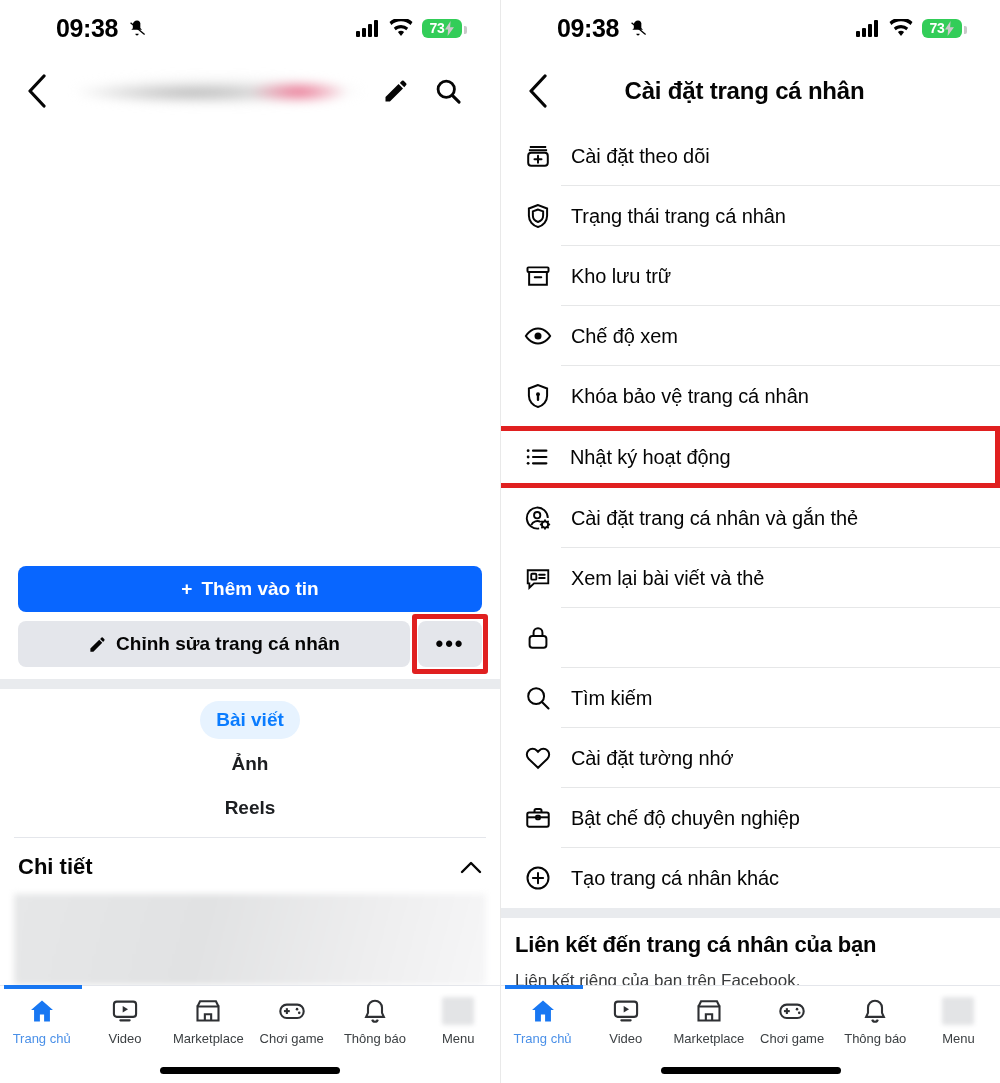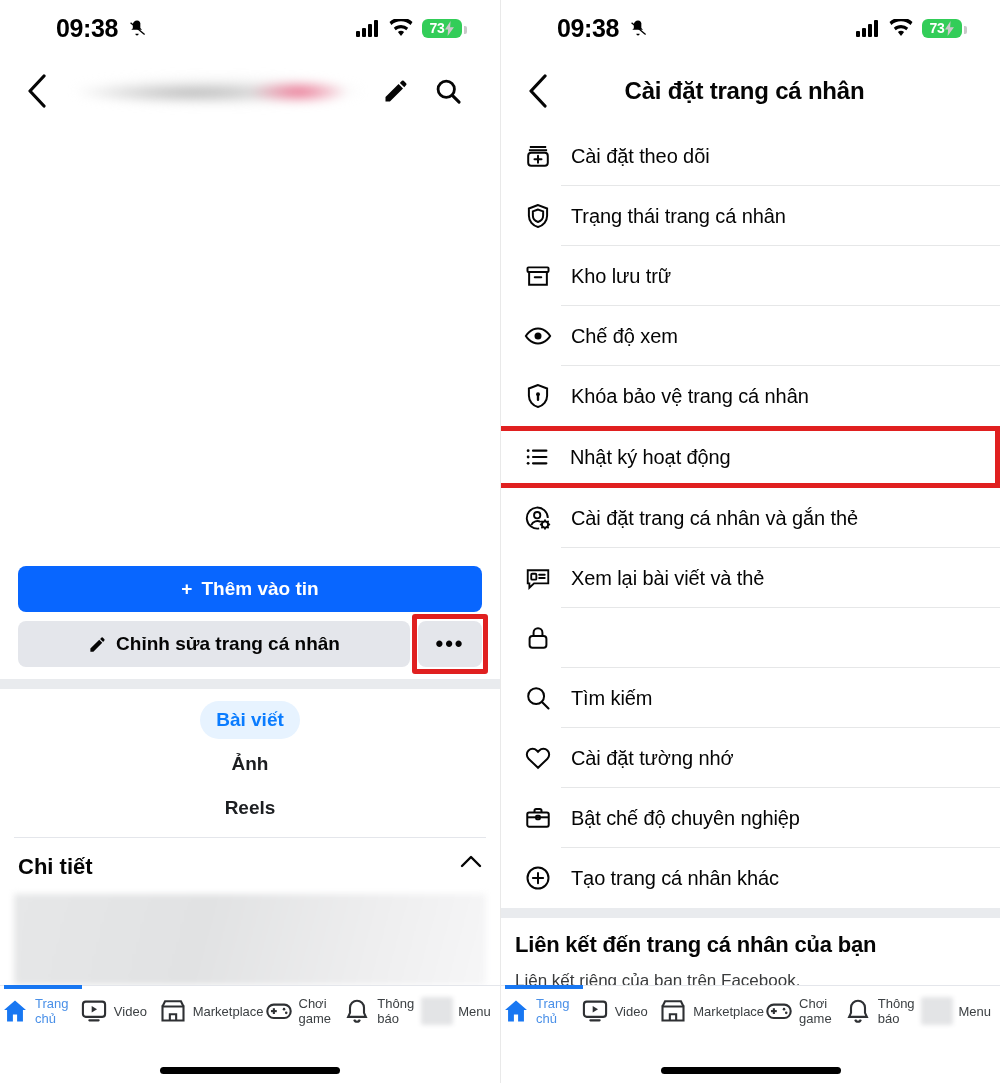--- a/index.html
+++ b/index.html
@@ -101,21 +101,21 @@
 
   .tabs { display: flex; align-items: center; gap: 6px; padding: 12px 14px 10px; background:#fff;flex-direction:column; }
   .tab {
     padding: 8px 16px; border-radius: 20px; font-size: 19px; font-weight: bold;
     color: #1c1e21; cursor: pointer;
   }
   .tab.active { color: #0a7cff; background: #e7f3ff; }
   .tabs-div { height: 1px; background: #e4e6eb; margin: 0 14px; }
 
   .detail-head {
-    display: flex; align-items: flex-start; justify-content: space-between;
+    display: flex; align-items: center; justify-content: space-between;
     padding: 16px 18px 14px; background: #fff;
   }
   .detail-head .t { font-size: 22px; font-weight: bold; color: #050505; }
   .blurblock {
     margin: 0 14px; flex: 1;
     background: linear-gradient(105deg, #e6e7e8 0%, #e1e2e3 40%, #eeeeef 75%, #f6f6f7 100%);
     filter: blur(3px);
   }
 
   
@@ -139,21 +139,21 @@
   .section .s { font-size: 17px; color: #3a3b3c; margin-top: 13px; }
 
   
   .bottomnav {
     flex: 0 0 98px; background: #fff; border-top: 1px solid #e4e6eb;
     display: flex; flex-direction: column; position: relative;
   }
   .nav-indicator { position: absolute; top: -1px; left: 4px; width: 78px; height: 4px; background: #1877f2; }
   .nav-items { display: flex; flex: 1; align-items: flex-start; padding-top: 10px; }
   .nav-item {
-    flex: 1; display: flex; flex-direction: row; align-items: center; gap: 5px; cursor: pointer;
+    flex: 1; display: flex; flex-direction: column; align-items: center; gap: 5px; cursor: pointer;
   }
   .nav-item .nl { font-size: 13px; color: #3c4043; }
   .nav-item.active .nl { color: #4a90e8; }
   .nav-ico { height: 30px; display: flex; align-items: center; justify-content: center; }
   .avatar-blur { width: 32px; height: 28px; background: #e3e4e6; filter: blur(2px); border-radius: 2px; }
   .home-ind { width: 180px; height: 7px; border-radius: 4px; background: #000; margin: 0 auto 9px; }
   svg { display: block; }
 </style>
 </head>
 <body>

